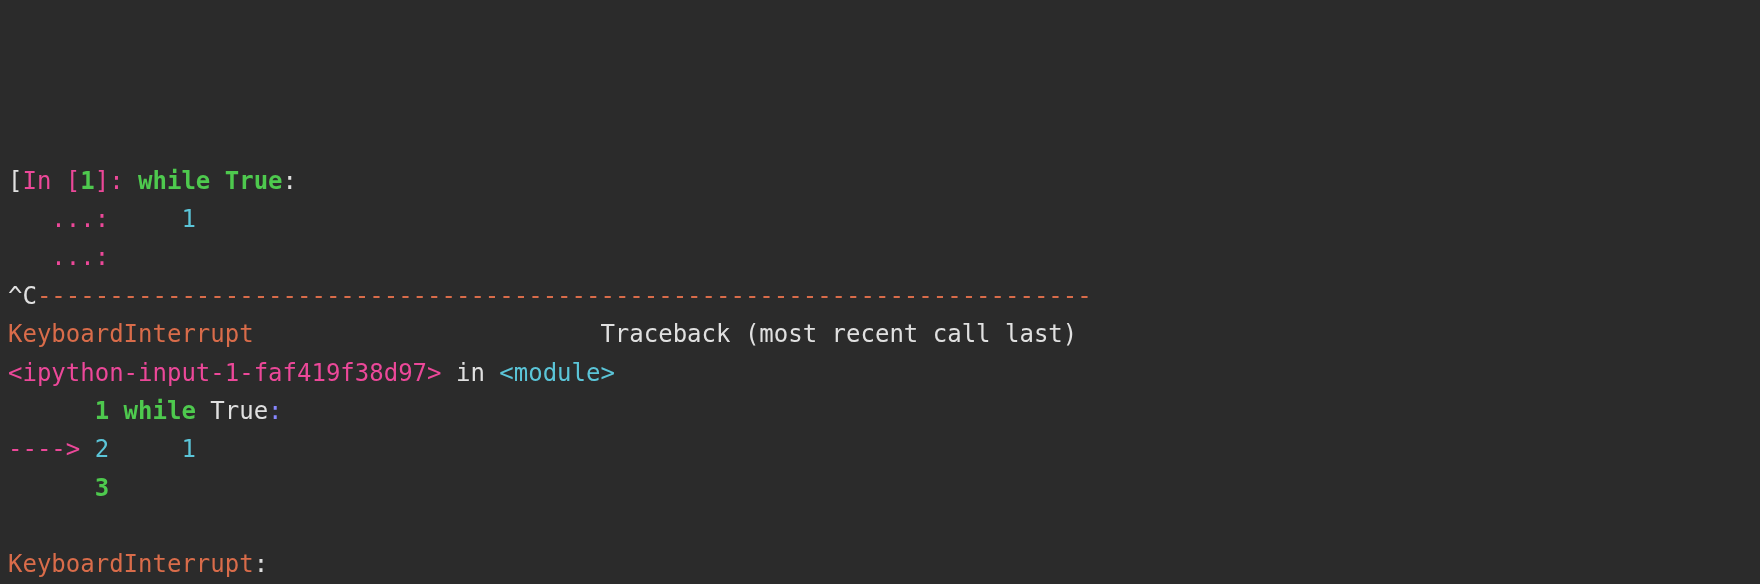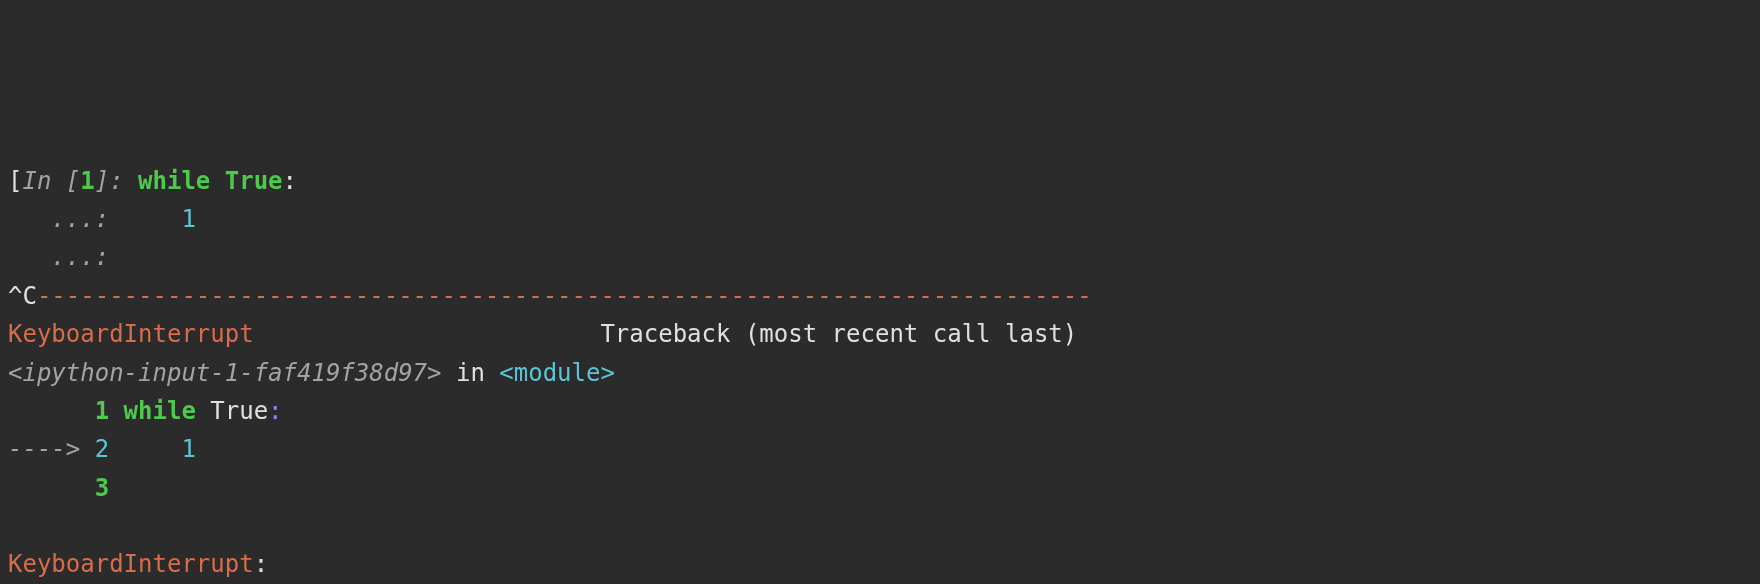--- a/index.html
+++ b/index.html
@@ -10,21 +10,21 @@
     body {
       background-color: #2b2b2b;
       font-family: 'Menlo', 'Monaco', 'Consolas', monospace;
       font-size: 24px;
       line-height: 1.6;
       color: #e0e0e0;
       white-space: pre;
       padding: 8px 0 8px 8px;
       overflow: hidden;
     }
-    .green { color: #a3a3a3; font-style: italic; }
+    .green { color: #ec4899; }
     .green-bold { color: #4ec94e; font-weight: bold; }
     .white { color: #e0e0e0; }
     .cyan { color: #5bc5d8; }
     .orange { color: #d96c4a; }
     .purple { color: #8787ff; }
     .line {
       display: block;
     }
     .terminal {
       width: 1760px;

